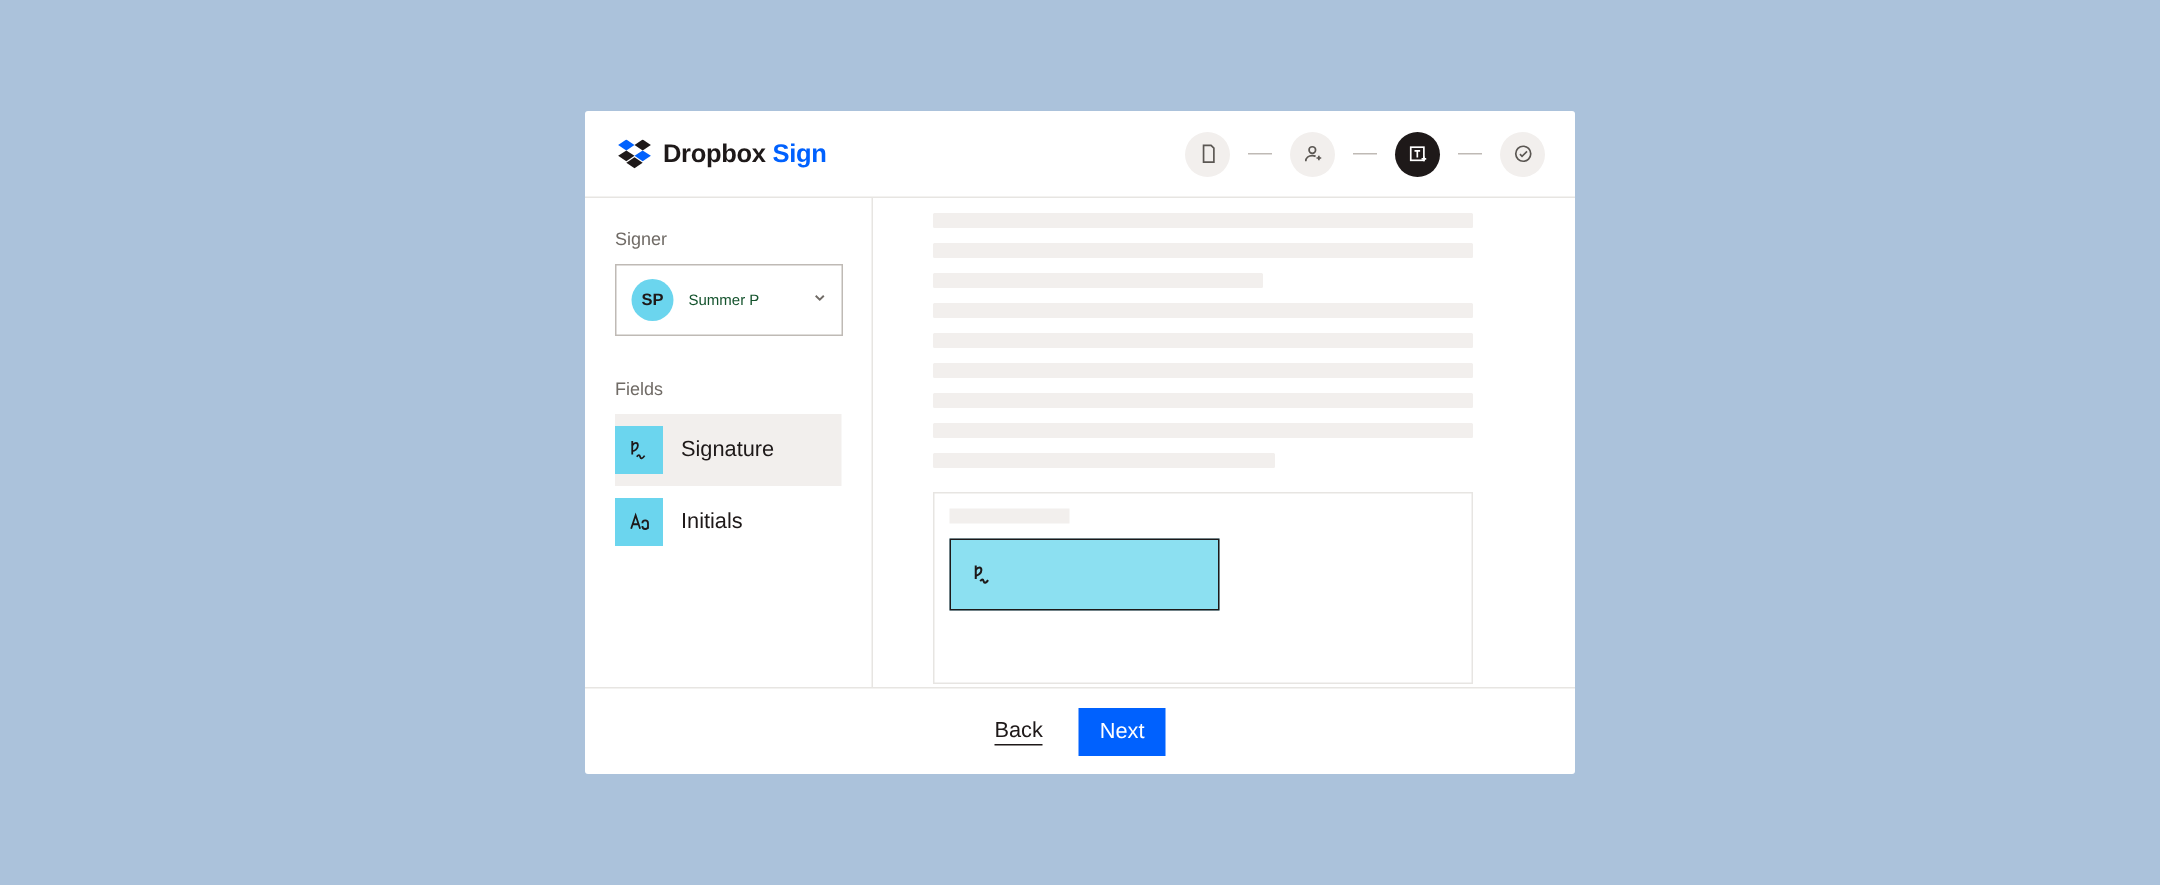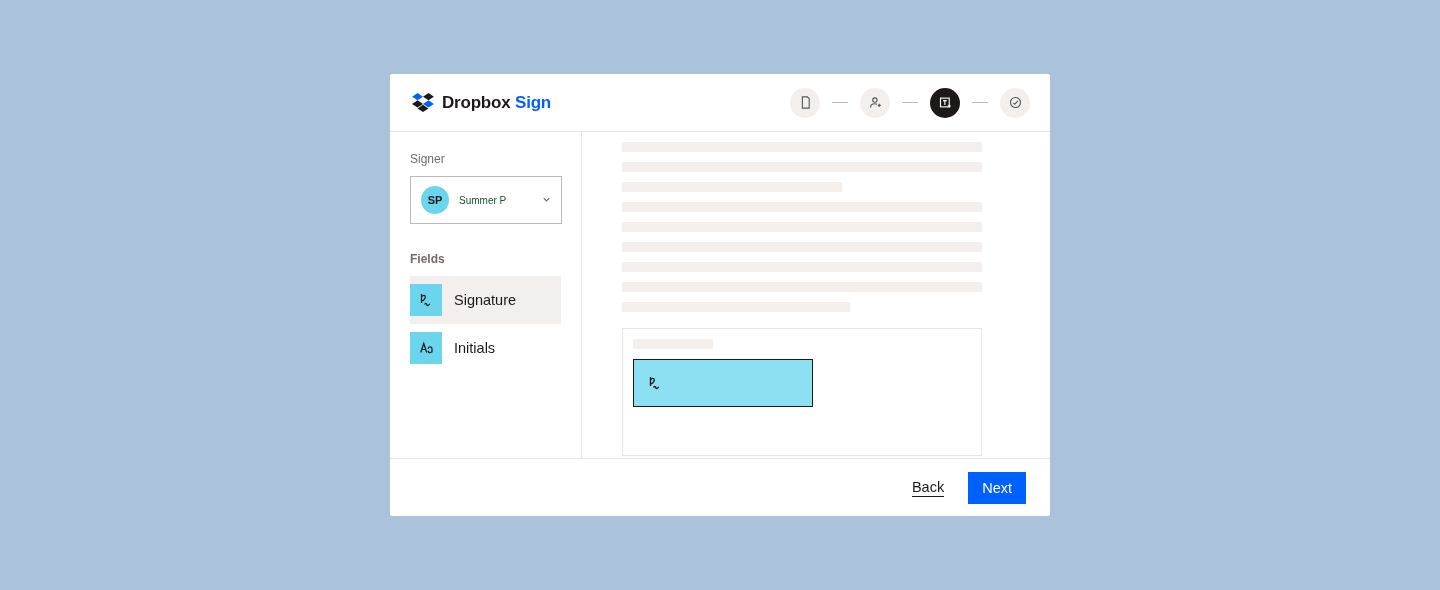--- a/index.html
+++ b/index.html
@@ -85,21 +85,21 @@
     width: 28px; height: 28px;
     border-radius: 50%;
     background: #6bd5ee;
     font-size: 11px;
     font-weight: 700;
     display: flex; align-items: center; justify-content: center;
     color: #1e1919;
   }
   .signer-name { font-size: 10px; color: #14532d; flex: 1; white-space: nowrap; overflow: hidden; }
   .chev { color: #706b66; font-size: 10px; }
-  .fields-label { margin-top: 28px; font-weight: bold; }
+  .fields-label { margin-top: 28px; }
   .field-row {
     display: flex;
     align-items: center;
     gap: 12px;
     height: 48px;
     margin-bottom: 0;
     padding-right: 6px;
     cursor: grab;
     text-align: right;
   }
@@ -145,21 +145,21 @@
     align-items: center;
     padding-left: 12px;
   }
   .sig-field svg { width: 18px; height: 18px; stroke: #1e1919; fill: none; stroke-width: 1.8; }
 
   .footer {
     height: 58px;
     border-top: 1px solid #e7e5e2;
     display: flex;
     align-items: center;
-    justify-content: flex-end;
+    justify-content: center;
     gap: 24px;
     padding: 0 24px;
   }
   .btn-back {
     background: none; border: none;
     font-size: 14.5px; color: #1e1919;
     border-bottom: 1.5px solid #1e1919;
     padding-bottom: 1px;
     cursor: pointer;
   }

